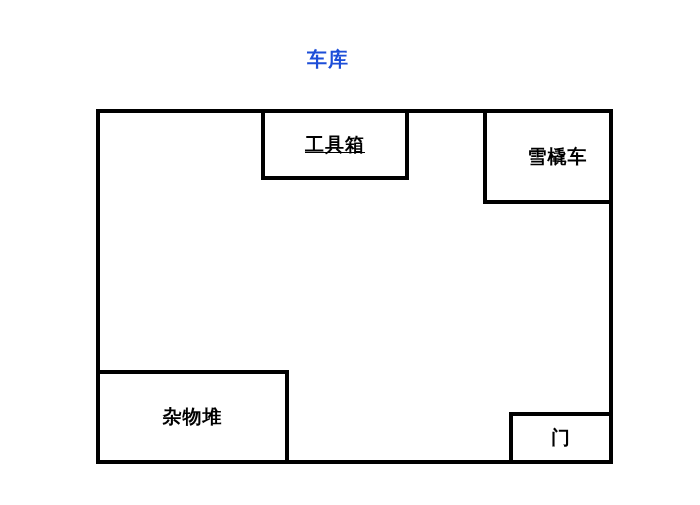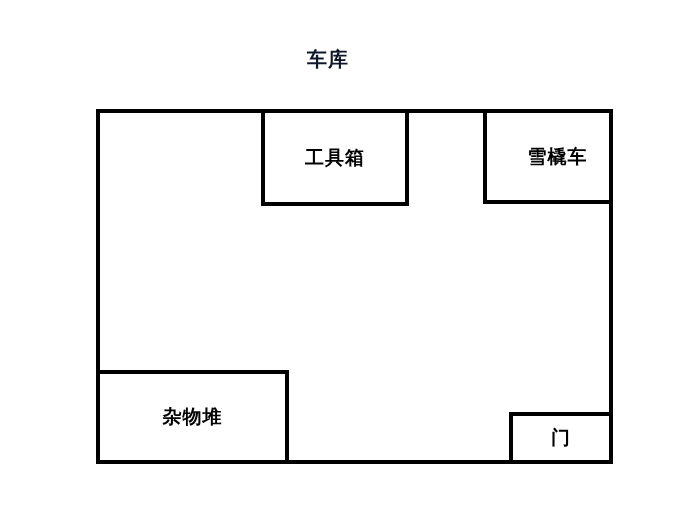--- a/index.html
+++ b/index.html
@@ -16,21 +16,21 @@
     overflow: hidden;
   }
   .diagram-title {
     position: absolute;
     left: 0;
     top: 46px;
     width: 656px;            
     text-align: center;
     font-size: 20px;
     font-weight: bold;
-    color: #0f172a;
+    color: #1d4ed8;
     letter-spacing: 1px;
   }
   .room-outline {
     position: absolute;
     left: 96px;
     top: 109px;
     width: 517px;
     height: 355px;
     border: 4px solid #000000;
     box-sizing: border-box;
@@ -42,21 +42,21 @@
     box-sizing: border-box;
     background: #ffffff;
     display: flex;
     align-items: center;
     justify-content: center;
     font-size: 19px;
     font-weight: bold;
     color: #000000;
     letter-spacing: 1px;
   }
-  .box-toolbox   { left: 261px; top: 109px; width: 148px; height: 97px; }
+  .box-toolbox   { left: 261px; top: 109px; width: 148px; height: 71px; text-decoration: underline; }
   .box-sled      { left: 483px; top: 109px; width: 130px; height: 95px; padding-left: 19px; }
   .box-junk      { left: 96px;  top: 370px; width: 193px; height: 94px; text-align: center; }
   .box-door      { left: 509px; top: 412px; width: 104px; height: 52px; }
 </style>
 </head>
 <body>
 
 <div class="canvas">
 
   <div class="diagram-title">车库</div>

